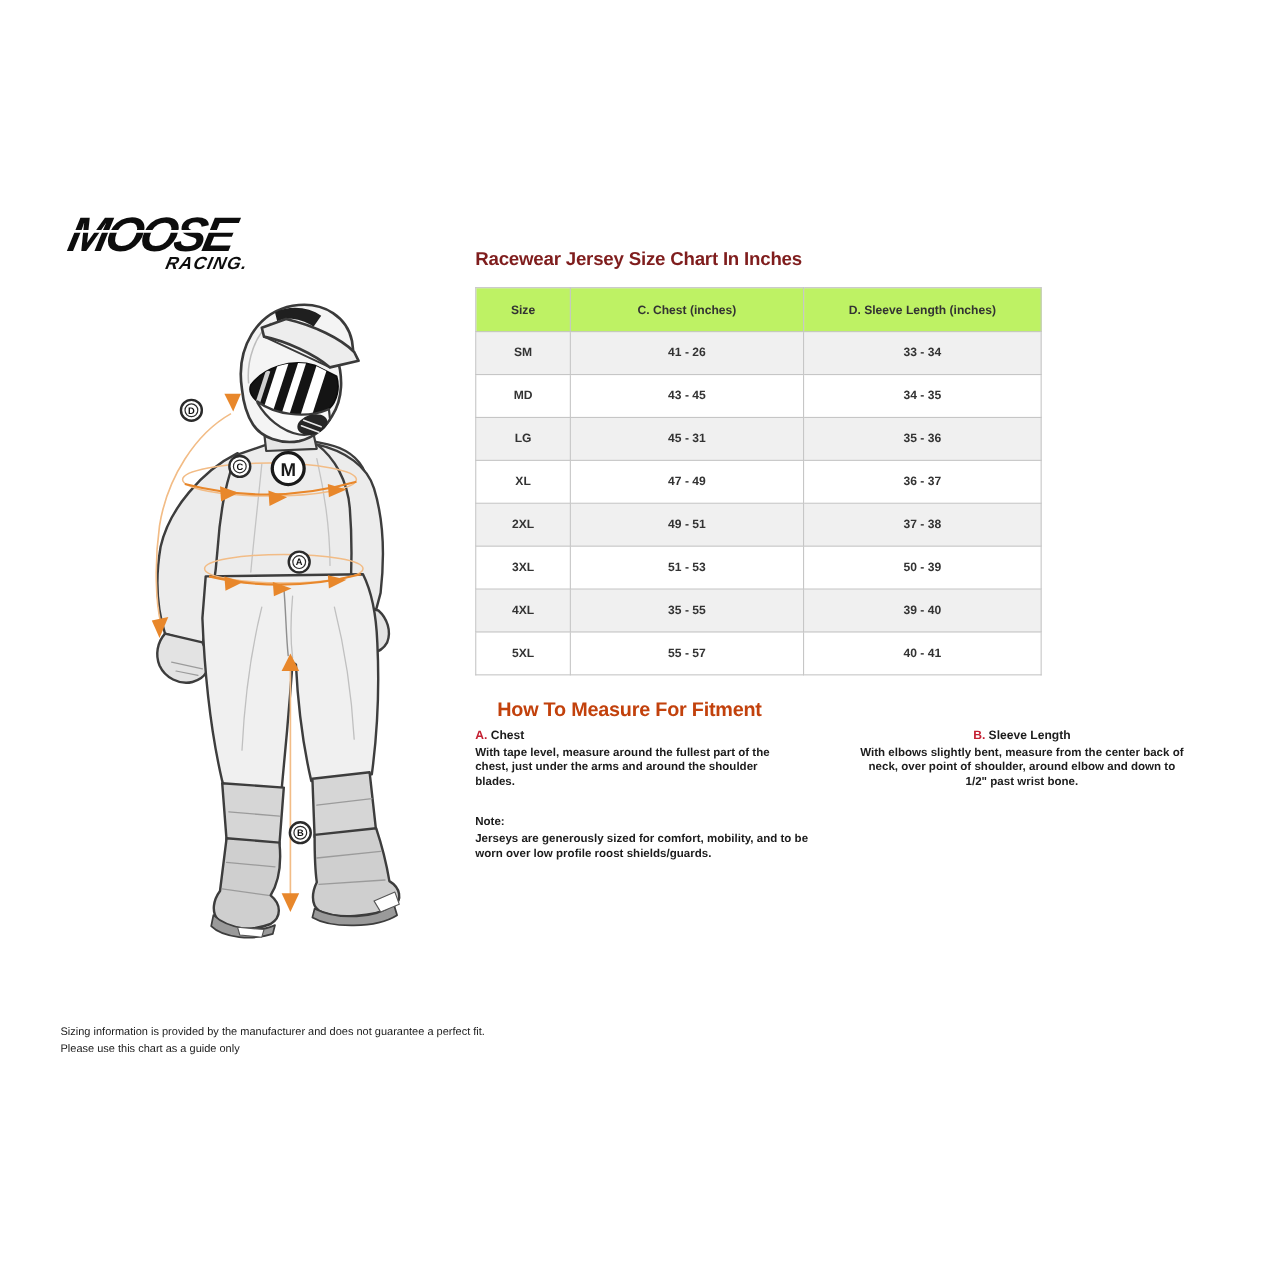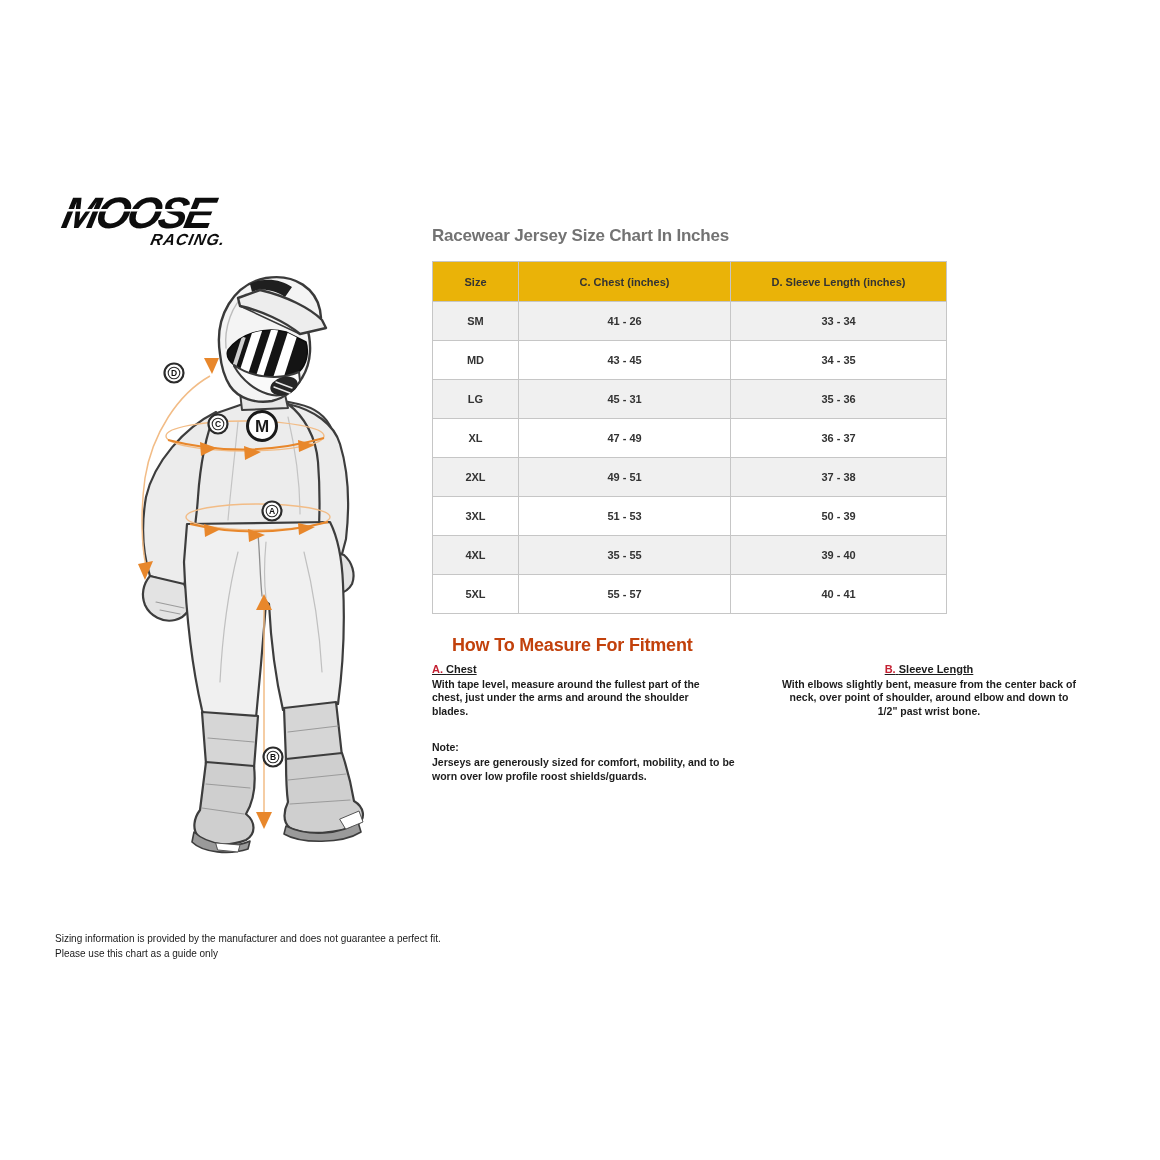--- a/index.html
+++ b/index.html
@@ -7,44 +7,44 @@
     width:1160px;height:1160px;position:relative;background:#ffffff;
     font-family:"Liberation Sans", sans-serif;color:#1c1c1c;overflow:hidden;
   }
   
   .logo{position:absolute;left:54px;top:190px;width:190px;height:62px;}
   
   .figure{position:absolute;left:88px;top:252px;width:322px;height:640px;}
   
   .chart-title{
     position:absolute;left:432px;top:226px;width:516px;
-    font-size:17px;font-weight:bold;color:#737373;letter-spacing:-0.2px;
+    font-size:17px;font-weight:bold;color:#7f1d1d;letter-spacing:-0.2px;
   }
   table.size-table{
     position:absolute;left:432px;top:261px;width:514px;
     border-collapse:collapse;table-layout:fixed;
   }
   table.size-table th, table.size-table td{
     border:1px solid #c6c6c6;text-align:center;vertical-align:middle;
     font-size:11px;font-weight:bold;color:#333;height:38px;padding:0;
   }
-  table.size-table th{background:#eab308;height:39px;}
+  table.size-table th{background:#bef264;height:39px;}
   table.size-table col.c-size{width:86px;}
   table.size-table col.c-chest{width:212px;}
   table.size-table col.c-sleeve{width:216px;}
   table.size-table tbody tr:nth-child(odd) td{background:#f0f0f0;}
   table.size-table tbody tr:nth-child(even) td{background:#ffffff;}
   .fitment-title{
     position:absolute;left:432px;top:635px;
     font-size:18px;font-weight:bold;color:#c2410c;letter-spacing:-0.2px;margin-left:20px;
   }
   .fit-block{position:absolute;font-size:10.5px;line-height:1.32;font-weight:bold;color:#1c1c1c;}
   .fit-a{left:432px;top:662px;width:294px;}
   .fit-b{left:780px;top:662px;width:298px;text-align:center;}
-  .fit-head{font-size:11px;font-weight:bold;margin-bottom:1px;text-decoration:underline;}
+  .fit-head{font-size:11px;font-weight:bold;margin-bottom:1px;}
   .red{color:#c42032;}
   .note-block{position:absolute;left:432px;top:741px;width:306px;
     font-size:10.5px;line-height:1.32;font-weight:bold;color:#1c1c1c;}
   .note-label{margin-bottom:1px;}
   .footer{
     position:absolute;left:55px;top:931px;width:520px;
     font-size:10px;line-height:1.5;font-weight:normal;color:#1a1a1a;
   }
 </style>
 </head>

